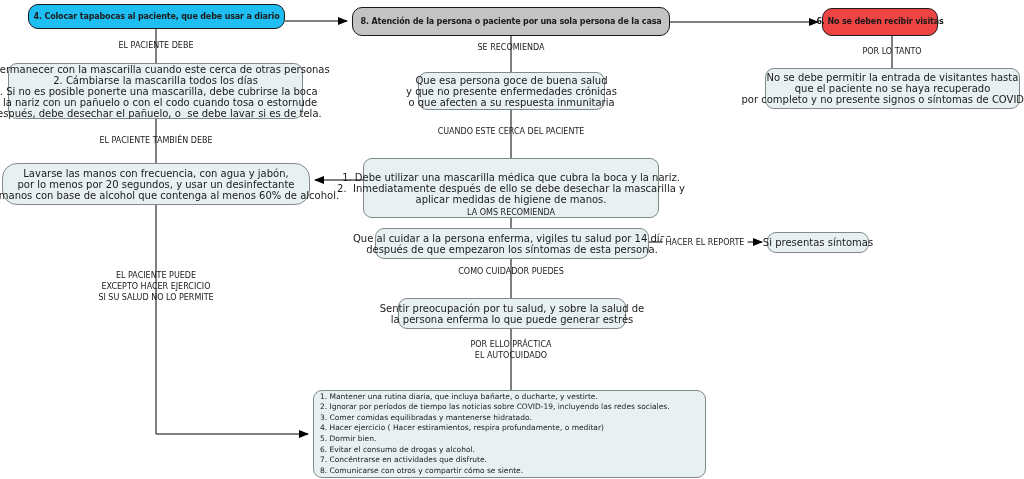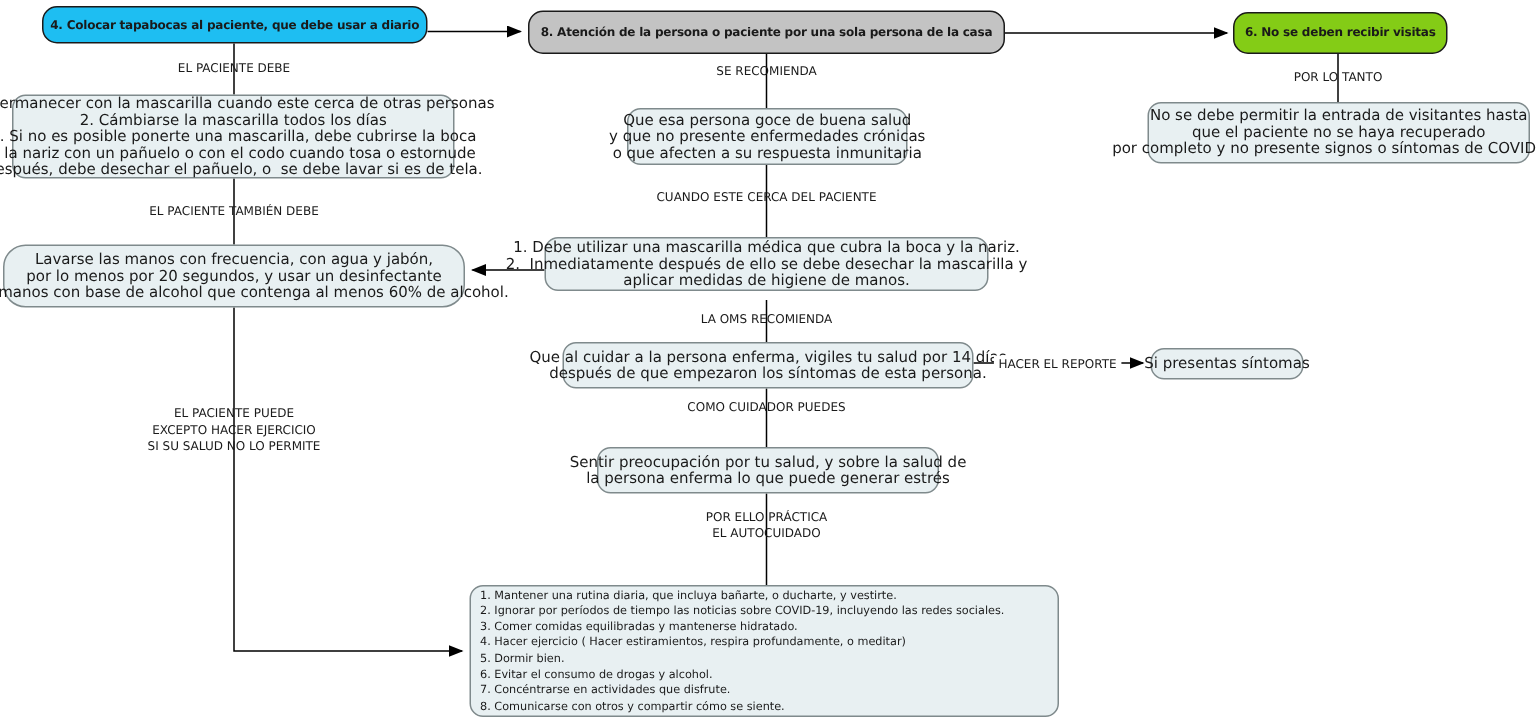--- a/index.html
+++ b/index.html
@@ -20,28 +20,28 @@
   }
   .edge-label{
     position:absolute;transform:translateX(-50%);white-space:pre;text-align:center;
     font-size:8px;line-height:11px;color:#1a1a1a;
   }
   .edge-label.bg{background:#ffffff;padding:0 3px;}
 
   
   .n-step4{left:28px;top:4px;width:257px;height:25px;background:#1EBEF2;}
   .n-step5{left:352px;top:7px;width:318px;height:29px;background:#C3C3C3;}
-  .n-step6{left:822px;top:8px;width:143px;height:28px;background:#84cc16;}
+  .n-step6{left:822px;top:8px;width:116px;height:28px;background:#ef4444;}
 
   
   .n-patient-must{left:8px;top:63px;width:295px;height:56px;}
   .n-caregiver-health{left:418px;top:72px;width:187px;height:38px;}
   .n-no-visitors{left:765px;top:68px;width:255px;height:41px;}
   .n-hand-washing{left:2px;top:163px;width:308px;height:42px;border-radius:15px;}
-  .n-mask-use{left:363px;top:158px;width:296px;height:36px;}
+  .n-mask-use{left:363px;top:158px;width:296px;height:60px;}
   .n-watch-health{left:375px;top:228px;width:274px;height:31px;}
   .n-if-symptoms{left:767px;top:232px;width:102px;height:21px;}
   .n-worry{left:398px;top:298px;width:228px;height:31px;}
   .n-self-care{left:313px;top:390px;width:393px;height:88px;text-align:left;justify-content:flex-start;font-size:7.5px;line-height:10.6px;padding:14px 6px;}
 
   
   .l-el-paciente-debe{left:156px;top:40px;}
   .l-se-recomienda{left:511px;top:42px;}
   .l-por-lo-tanto{left:892px;top:46px;}
   .l-el-paciente-tambien-debe{left:156px;top:135px;}

